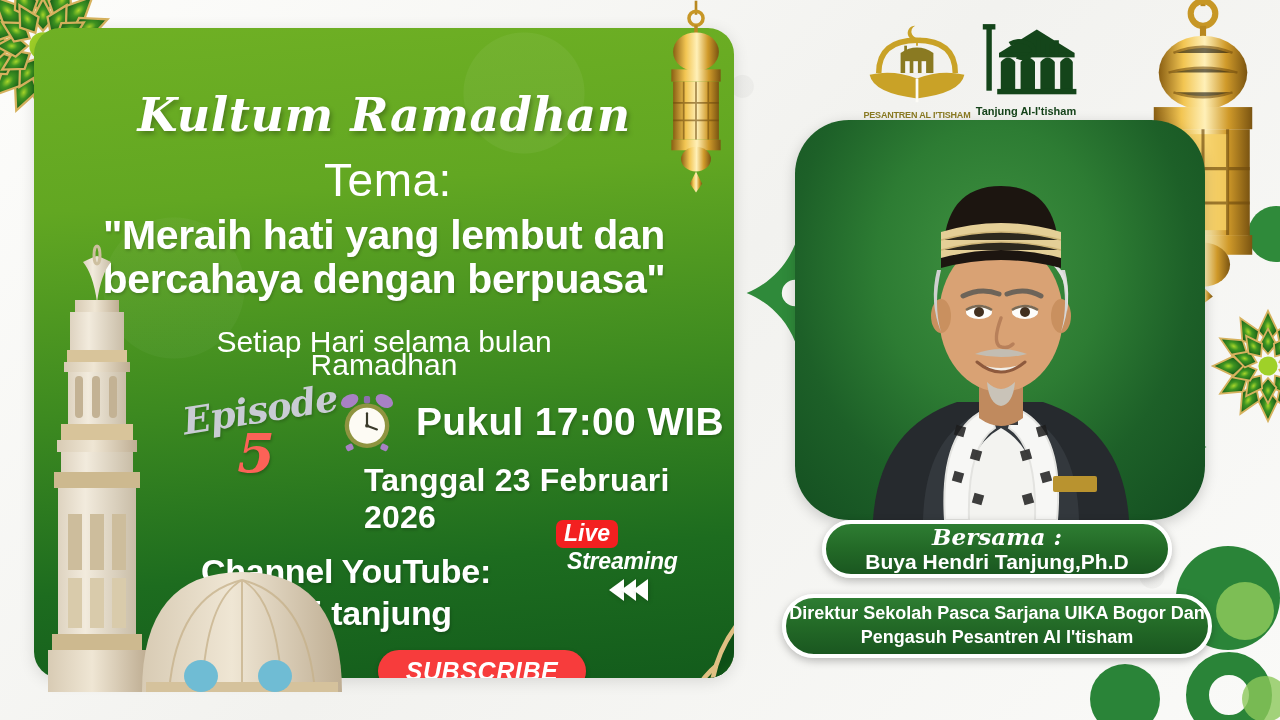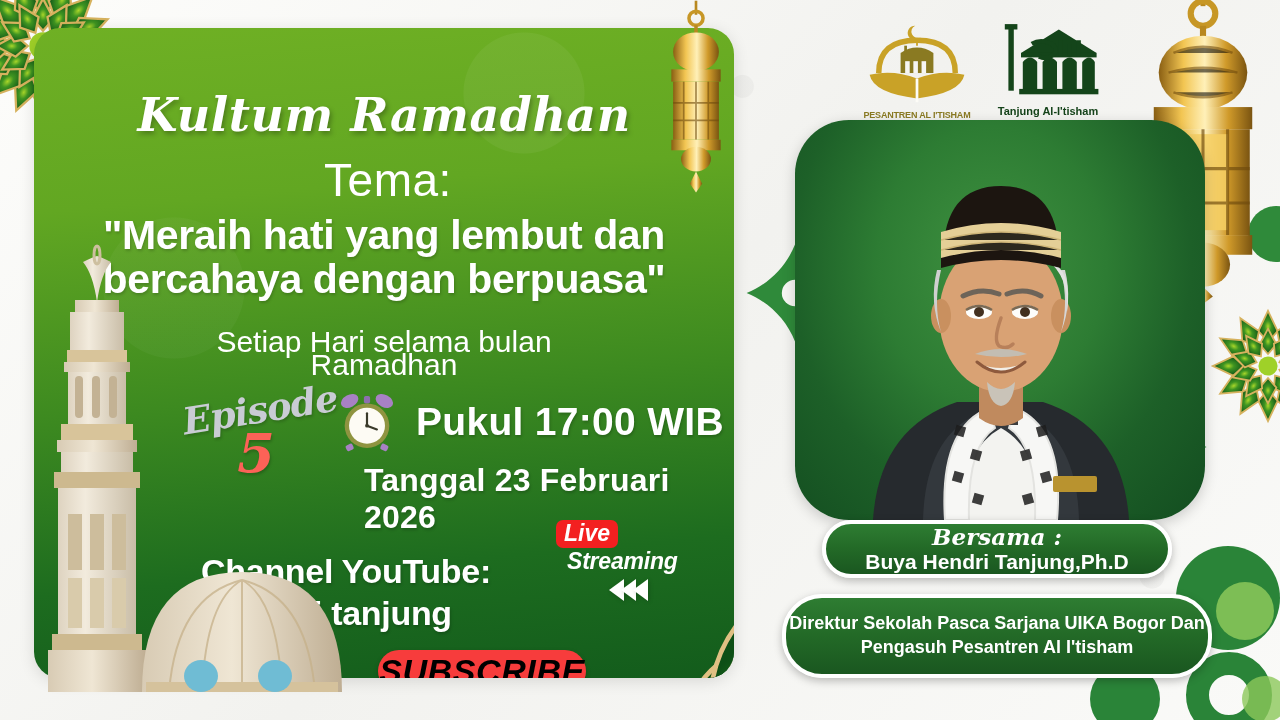--- a/index.html
+++ b/index.html
@@ -125,21 +125,21 @@
   }
   .chan2{
     position:absolute; left:0; right:0; top:566px; text-align:center;
     font-size:34px; font-weight:bold; color:#fff; letter-spacing:-.3px;
     padding-right:100px; text-shadow:1px 2px 3px rgba(0,0,0,.2);
   }
   #subscribe-button{
     position:absolute; left:344px; top:622px; width:208px; height:42px;
     background:#f73c3c; border-radius:21px;
     display:flex; align-items:center; justify-content:center;
-    color:#000000; font-size:34px; font-weight:bold; font-style:italic;
+    color:#ffffff; font-size:25px; font-weight:bold; font-style:italic;
     letter-spacing:.6px; box-shadow:0 2px 5px rgba(0,0,0,.22);
     cursor:pointer;
   }
 
   
   #speaker-card{
     position:absolute; left:795px; top:120px; width:410px; height:400px;
     border-radius:54px; overflow:hidden;
     background:radial-gradient(ellipse at 48% 36%,#3f9140 0%,#2d7c33 38%,#1d6028 66%,#134d20 100%);
     box-shadow:0 4px 14px rgba(0,0,0,.18);
@@ -147,30 +147,30 @@
 
   
   .plate{
     position:absolute;
     background:linear-gradient(180deg,#2e7d32 0%,#236a27 48%,#1a5720 100%);
     border:4px solid #ffffff; border-radius:40px;
     display:flex; flex-direction:column; align-items:center; justify-content:center;
     box-shadow:0 3px 9px rgba(0,0,0,.25);
   }
   #plate-name{ left:822px; top:520px; width:350px; height:58px; }
-  #plate-role{ left:782px; top:594px; width:430px; height:84px;align-items:center; }
+  #plate-role{ left:782px; top:594px; width:430px; height:64px;align-items:center; }
   .bersama{
     font-family:"DejaVu Serif", serif; font-style:italic; font-weight:bold;
     font-size:23px; color:#fff; line-height:1.1;
   }
   .speaker-name{ font-size:21px; font-weight:bold; color:#fff; line-height:1.2; }
   .role-line{ font-size:18px; font-weight:bold; color:#fff; line-height:1.32; white-space:nowrap; }
 
   
-  #logos{ position:absolute; left:862px; top:22px; width:250px; height:104px; display:flex; gap:22px; }
+  #logos{ position:absolute; left:862px; top:22px; width:250px; height:104px; display:flex; }
   .logo-box{ text-align:center; }
   .logo-cap{ font-size:9px; font-weight:bold; color:#8a7a22; letter-spacing:-.2px; margin-top:2px; }
   .logo-cap2{ font-size:11px; font-weight:bold; color:#15431a; margin-top:1px; }
 
   
   #mosque{ position:absolute; left:34px; bottom:28px; width:320px; height:530px; overflow:hidden; pointer-events:none; }
 </style>
 </head>
 <body>
 

